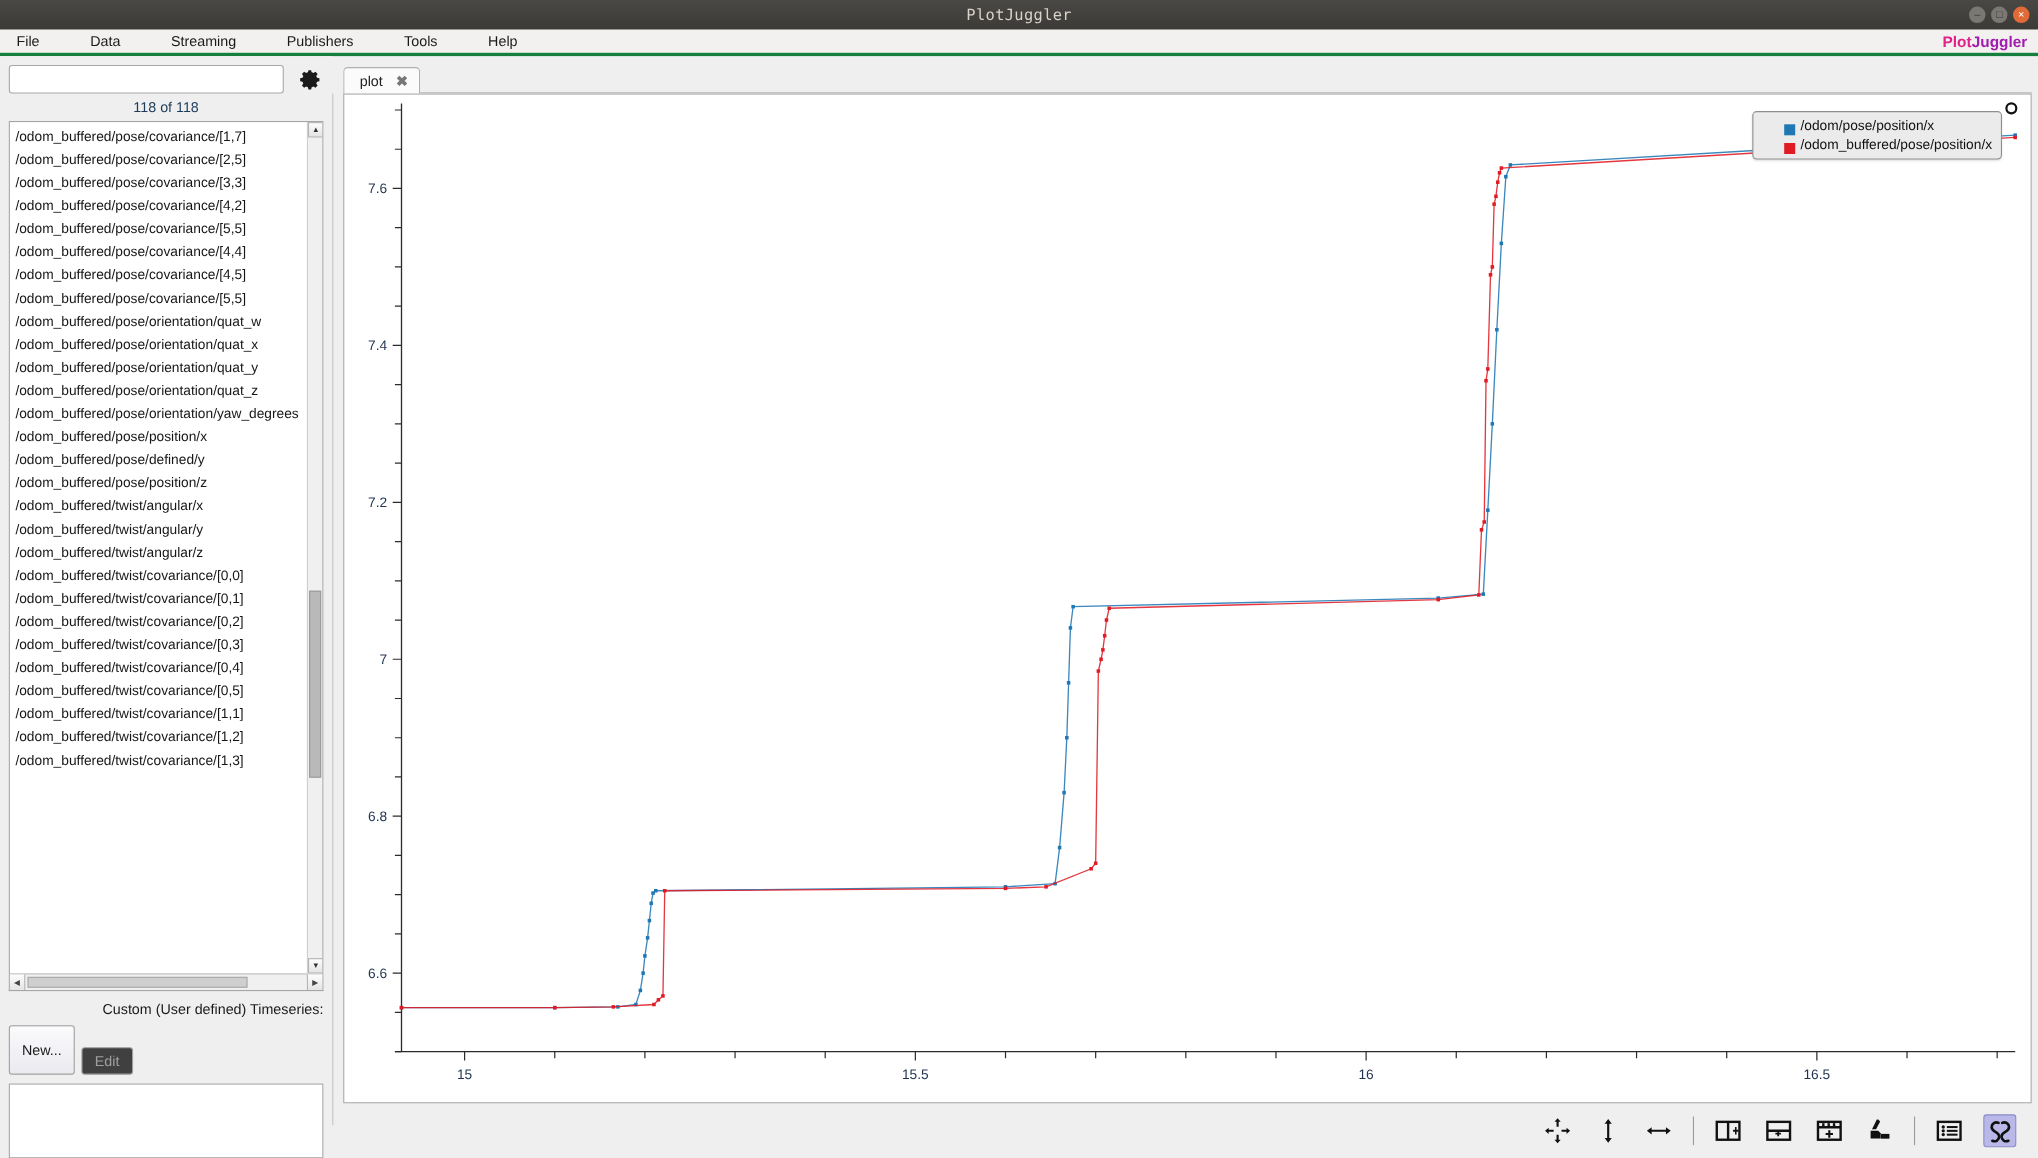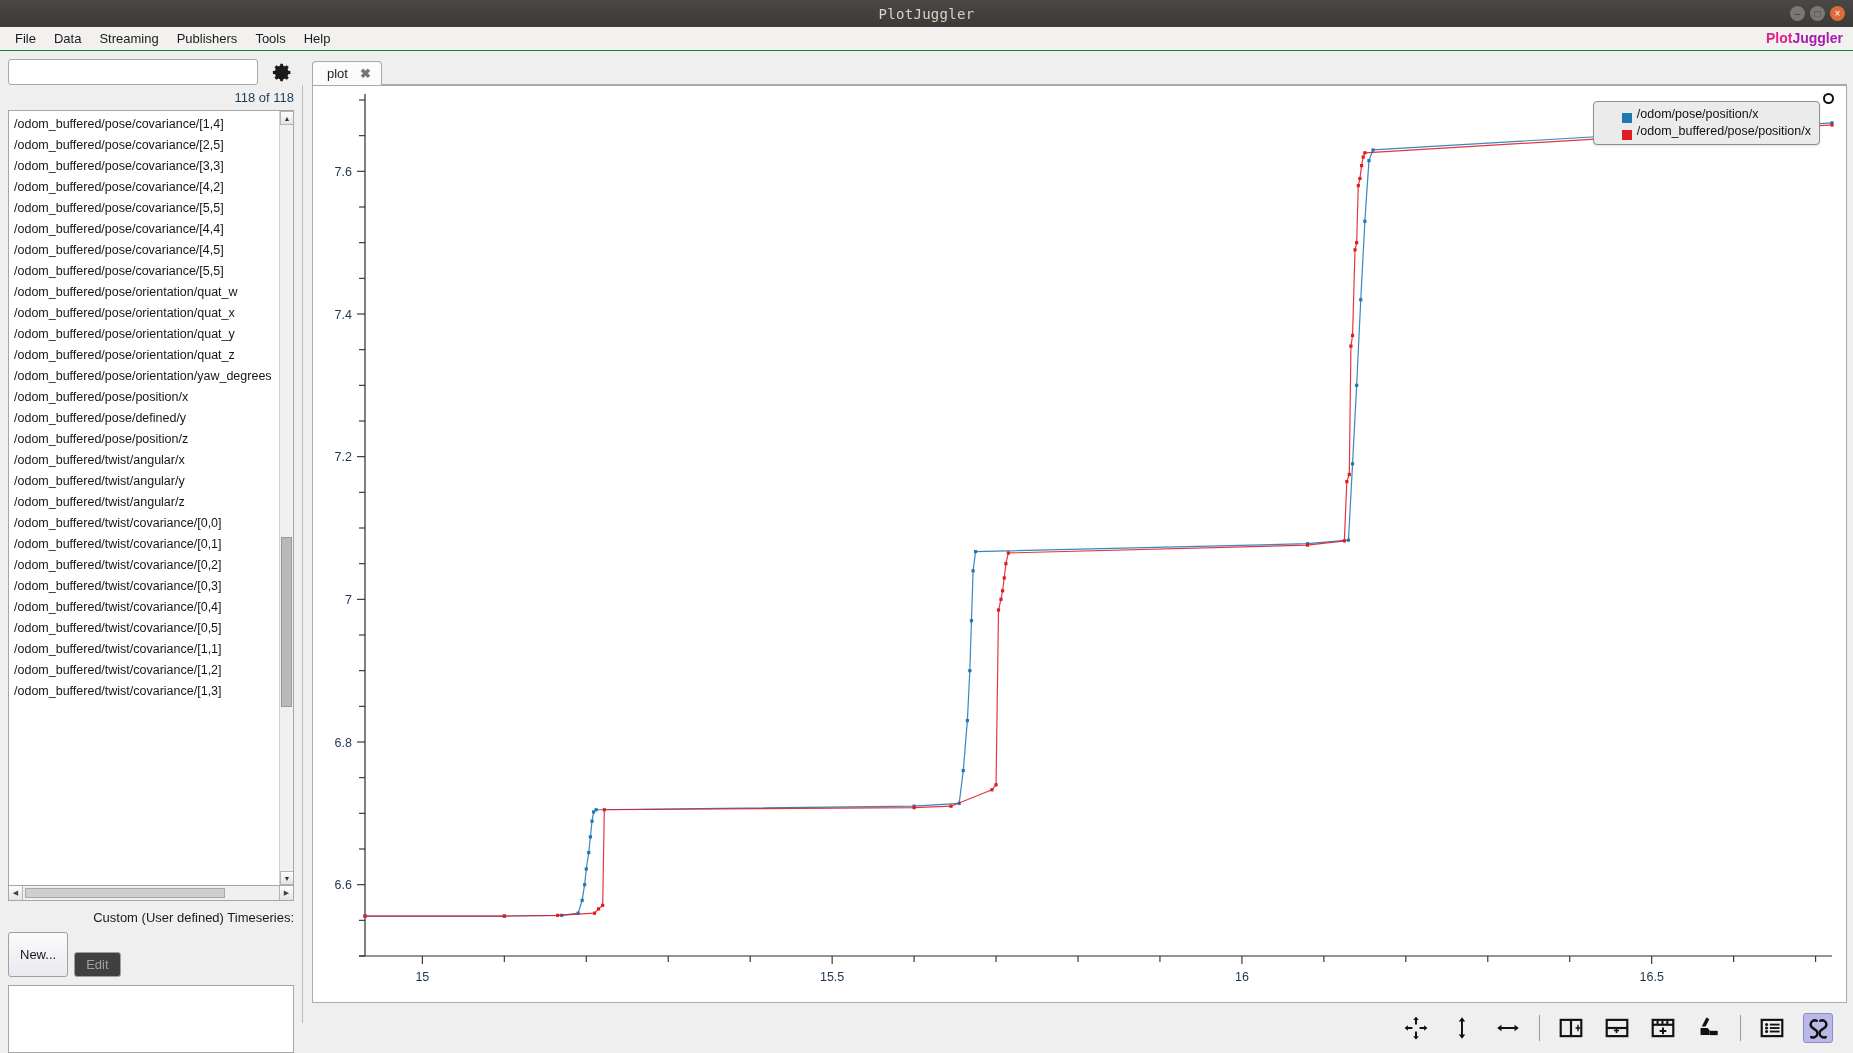--- a/index.html
+++ b/index.html
@@ -34,21 +34,22 @@
   .wbtn.max { background: #7a7873; }
   .wbtn.close { background: #e06a38; color: #fff; }
 
   
   #menubar {
     height: 24px;
     background: #f3f1ef;
     display: flex; align-items: center;
     padding-left: 6px;
     position: relative;
-    border-bottom: 1px solid #15803d;
+    border-bottom: 3px solid #15803d;
+    gap: 28px;
   }
   #menubar .mi {
     font-size: 13px; color: #1a1a1a;
     padding: 3px 9px;
     cursor: default;
   }
   #brand {
     position: absolute; right: 10px; top: 3px;
     font-size: 14px; font-weight: bold;
   }
@@ -80,21 +81,21 @@
     font-size: 13px;
     padding: 0 5px;
     font-family: "Liberation Sans", sans-serif;
   }
   #gear-btn {
     width: 24px; height: 24px;
     display: flex; align-items: center; justify-content: center;
     cursor: pointer;
   }
   #countlabel {
-    text-align: right;
+    text-align: center;
     font-size: 13px;
     color: #1d3c5c;
     padding: 5px 0 5px 0;
   }
   #listwrap {
     flex: 1;
     border: 1px solid #a6a6a6;
     background: #fff;
     position: relative;
     overflow: hidden;
@@ -306,21 +307,21 @@
           <path fill="#1a1a1a" d="M12 8.2a3.8 3.8 0 100 7.6 3.8 3.8 0 000-7.6zm0 5.9a2.1 2.1 0 110-4.2 2.1 2.1 0 010 4.2z"></path>
           <path fill="#1a1a1a" d="M21 13.6v-3.2l-2.5-.5a6.9 6.9 0 00-.8-1.9l1.45-2.1-2.25-2.25-2.1 1.45a6.9 6.9 0 00-1.9-.8L12.4 2H9.6l-.5 2.3a6.9 6.9 0 00-1.9.8L5.1 3.65 2.85 5.9 4.3 8a6.9 6.9 0 00-.8 1.9L1 10.4v3.2l2.5.5c.2.67.47 1.3.8 1.9L2.85 18.1l2.25 2.25 2.1-1.45c.6.33 1.23.6 1.9.8l.5 2.3h2.8l.5-2.3c.67-.2 1.3-.47 1.9-.8l2.1 1.45 2.25-2.25-1.45-2.1c.33-.6.6-1.23.8-1.9l2.5-.5z"></path>
         </svg>
       </div>
     </div>
 
     <div id="countlabel">118 of 118</div>
 
     <div id="listwrap">
       <div id="listitems">
-          <div class="litem">/odom_buffered/pose/covariance/[1,4]</div>
+          <div class="litem">/odom_buffered/pose/covariance/[1,7]</div>
           <div class="litem">/odom_buffered/pose/covariance/[2,5]</div>
           <div class="litem">/odom_buffered/pose/covariance/[3,3]</div>
           <div class="litem">/odom_buffered/pose/covariance/[4,2]</div>
           <div class="litem">/odom_buffered/pose/covariance/[5,5]</div>
           <div class="litem">/odom_buffered/pose/covariance/[4,4]</div>
           <div class="litem">/odom_buffered/pose/covariance/[4,5]</div>
           <div class="litem">/odom_buffered/pose/covariance/[5,5]</div>
           <div class="litem">/odom_buffered/pose/orientation/quat_w</div>
           <div class="litem">/odom_buffered/pose/orientation/quat_x</div>
           <div class="litem">/odom_buffered/pose/orientation/quat_y</div>

